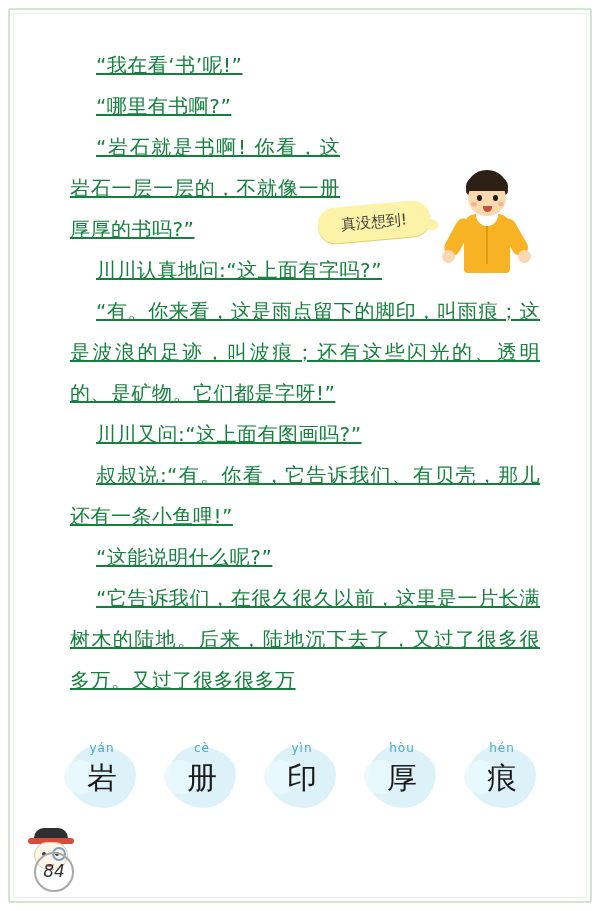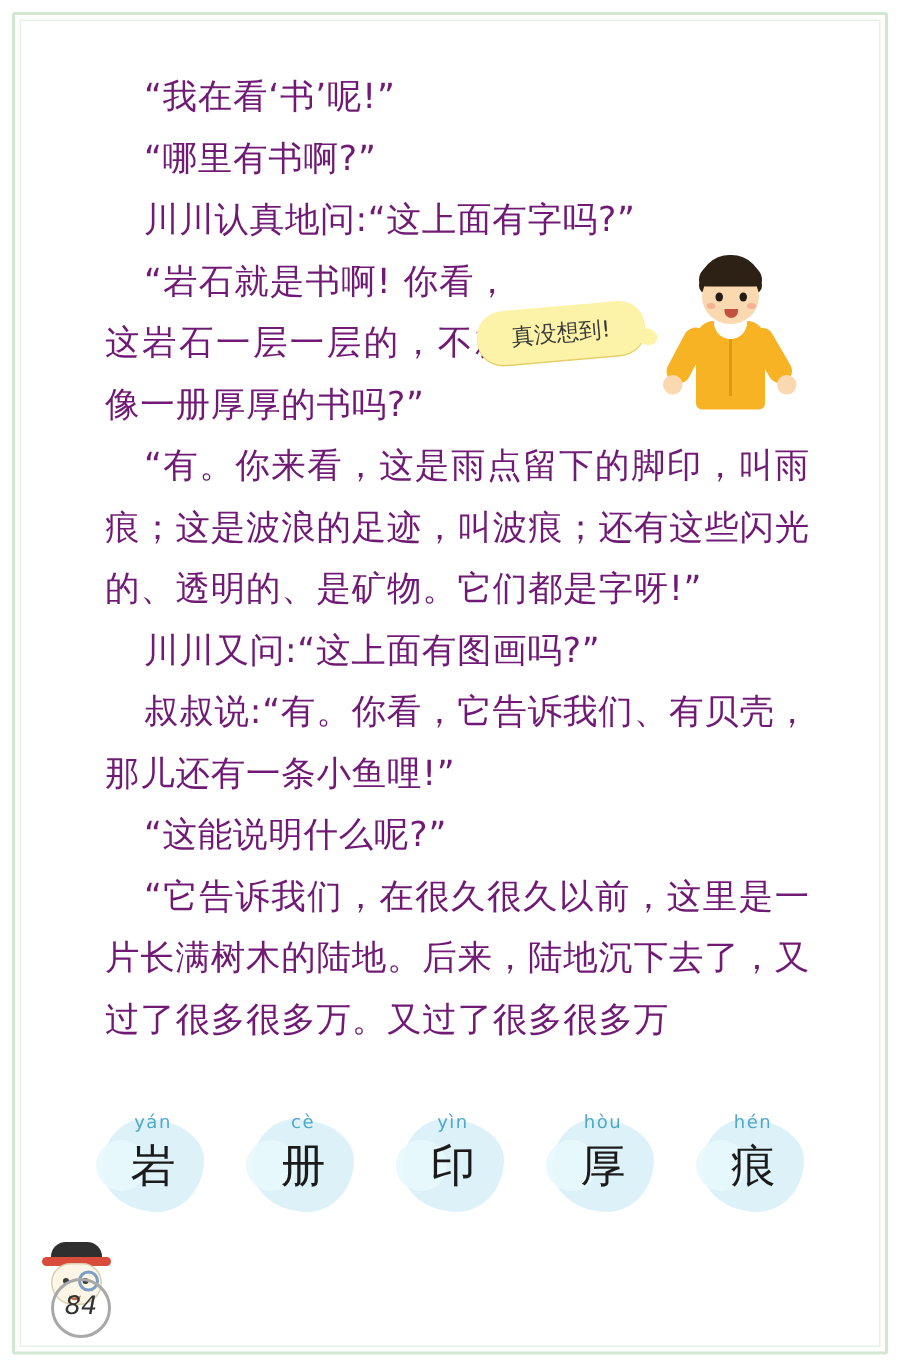--- a/index.html
+++ b/index.html
@@ -42,25 +42,26 @@
 
   
   .text-body {
     position: absolute;
     left: 70px;
     top: 45px;
     width: 470px;
   }
   .para {
     font-family: "DejaVu Sans", "Liberation Sans", sans-serif;
-    font-size: 23px;
+    font-size: 20px;
     line-height: 41px;
-    color: #701a75;
+    color: #15803d;
     letter-spacing: 0.5px;
     text-align: justify;
+    text-decoration: underline;
   }
   .para.indent {
     text-indent: 26px;
   }
 
   
   .wrap-around {
     position: relative;
   }
   .float-gap {
@@ -350,25 +351,25 @@
 <body>
 
 <div class="page">
 
   <div class="border-outer"></div>
   <div class="border-inner"></div>
 
   <div class="text-body">
     <div class="para indent">“我在看‘书’呢!”</div>
     <div class="para indent">“哪里有书啊?”</div>
-    <div class="para indent">川川认真地问:“这上面有字吗?”</div>
     <div class="para indent wrap-around">
       <span class="float-gap"></span>
       <span>“岩石就是书啊! 你看，这岩石一层一层的，不就像一册厚厚的书吗?”</span>
     </div>
+    <div class="para indent">川川认真地问:“这上面有字吗?”</div>
     <div class="para indent">“有。你来看，这是雨点留下的脚印，叫雨痕；这是波浪的足迹，叫波痕；还有这些闪光的、透明的、是矿物。它们都是字呀!”</div>
     <div class="para indent">川川又问:“这上面有图画吗?”</div>
     <div class="para indent">叔叔说:“有。你看，它告诉我们、有贝壳，那儿还有一条小鱼哩!”</div>
     <div class="para indent">“这能说明什么呢?”</div>
     <div class="para indent">“它告诉我们，在很久很久以前，这里是一片长满树木的陆地。后来，陆地沉下去了，又过了很多很多万。又过了很多很多万</div>
   </div>
 
   <div class="illus">
     <div class="bubble">
       <div class="bubble-text">真没想到!</div>

